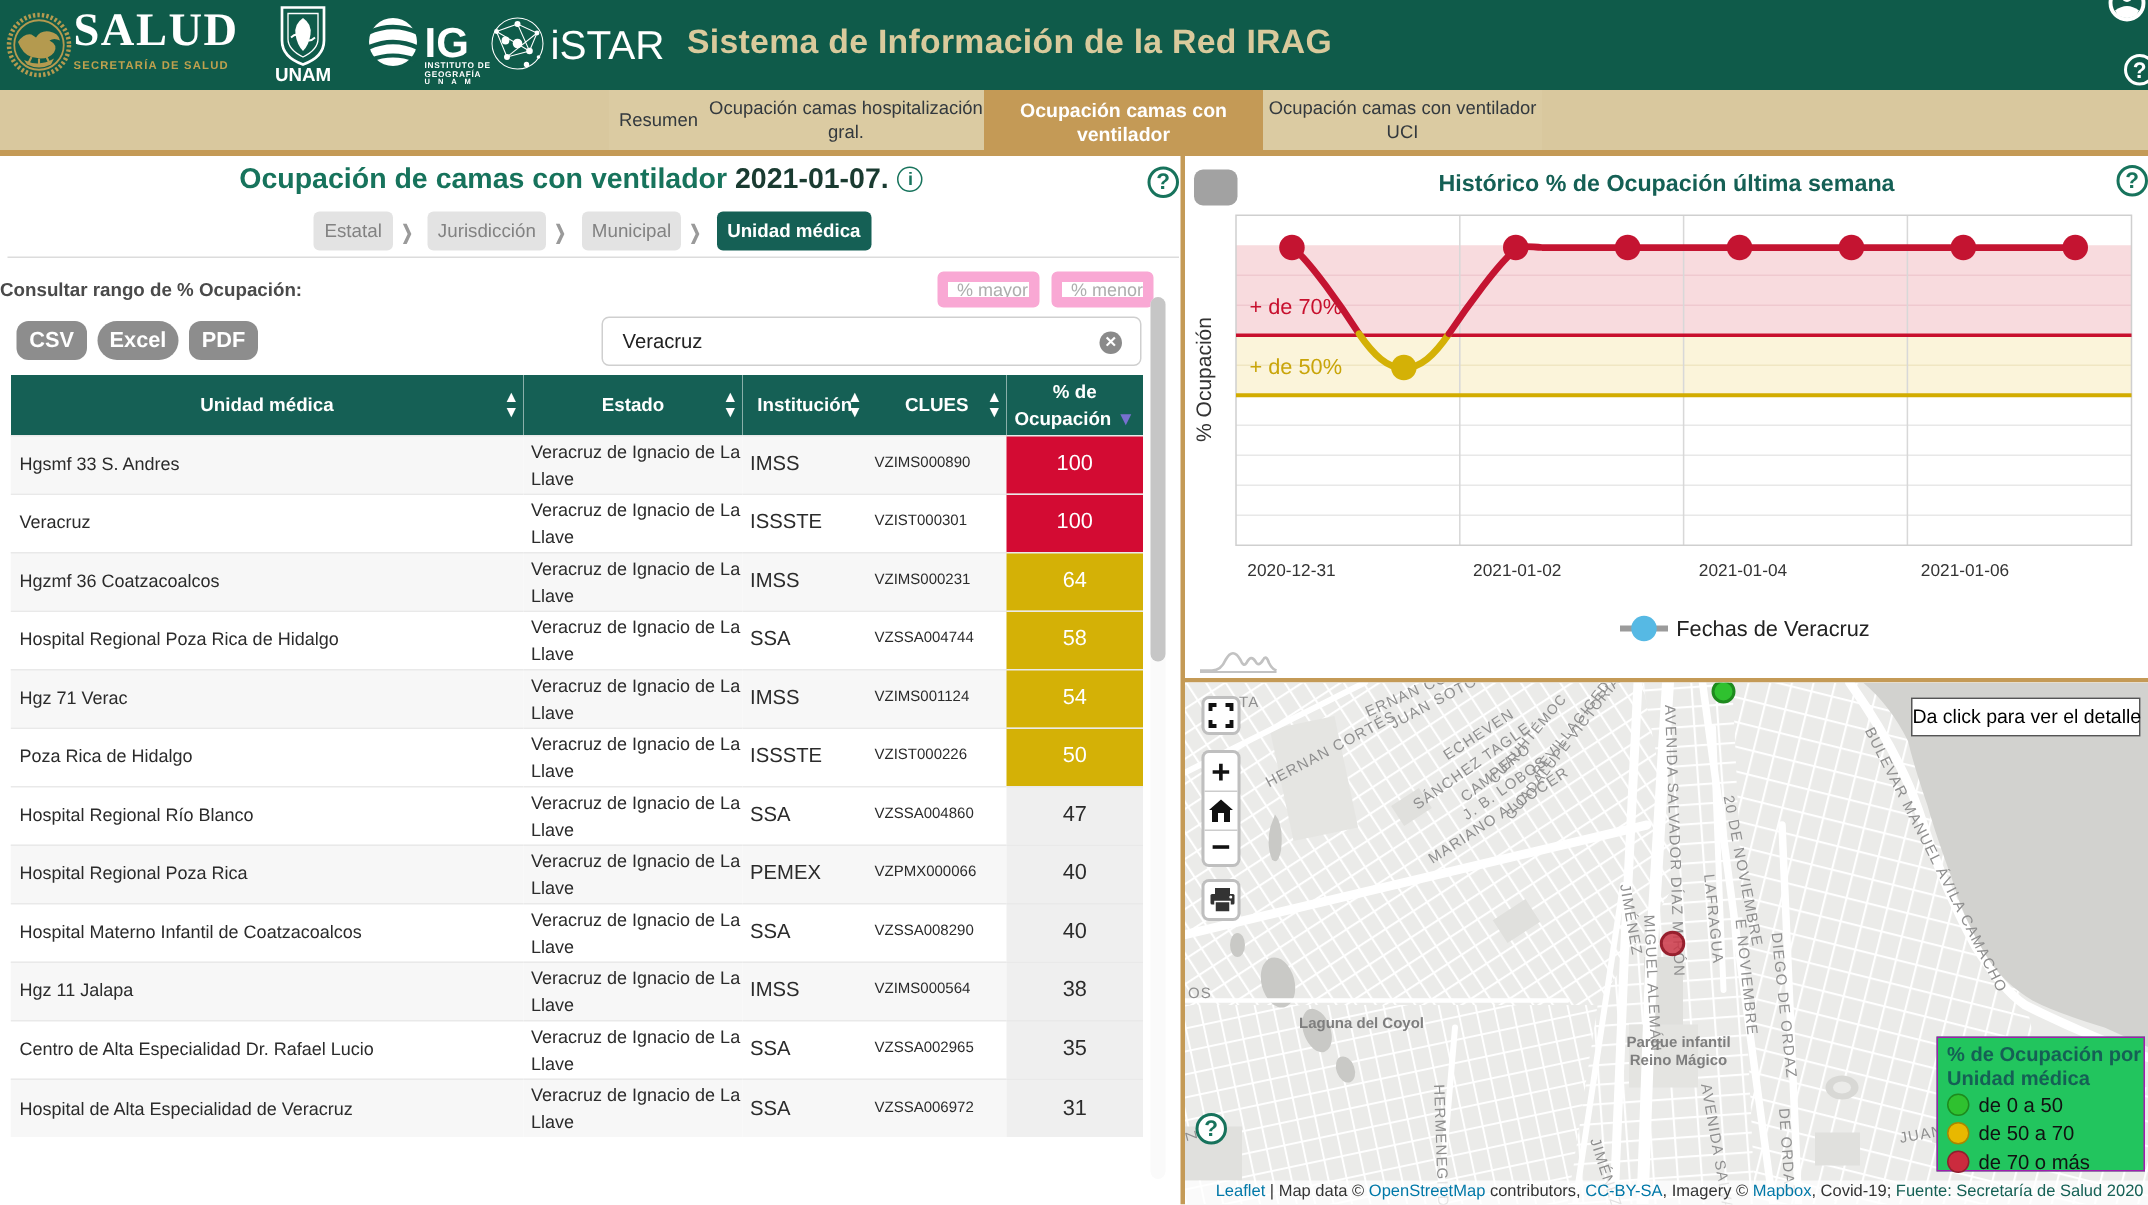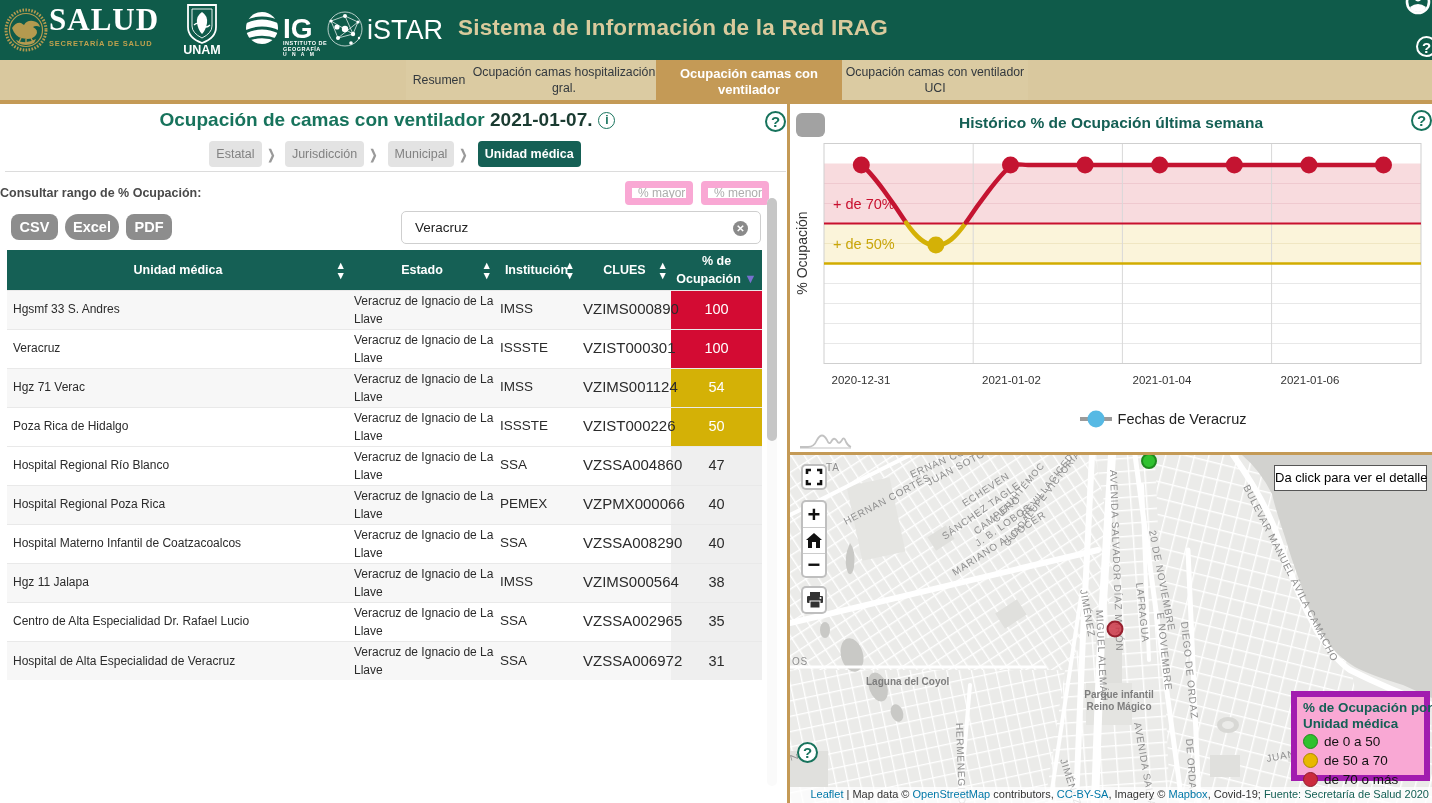--- a/index.html
+++ b/index.html
@@ -51,21 +51,21 @@
 #sbar .thumb { position:absolute; left:0; top:0; width:10px; height:243px; background:#C6C6C6; border-radius:5px; }
 
 
 #tbl { position:absolute; left:7px; top:250px; width:756px; height:536px; overflow:hidden; font-size:12px; }
 #tbl table { border-collapse:collapse; width:755px; table-layout:fixed; }
 #tbl th { background:#156055; color:#fff; font-weight:bold; font-size:12.5px; height:40px; position:relative; line-height:18px; padding:0;}
 #tbl td { height:39px; padding:0 2px 0 5px; color:#2B2B2B; border-top:1px solid #E9E9E9; line-height:18.5px; font-size:13.5px;}
 #tbl td:first-child { padding-left:6px; font-size:12px; }
 #tbl tr.g td { background:#F7F7F7; }
 #tbl td.est { font-size:12px; padding-right:0; line-height:18px;}
-#tbl td.clu { font-size:15px; padding:0 2px 0 5px; }
+#tbl td.clu { font-size:10px; padding:0 2px 0 5px; }
 .nw { white-space:nowrap; }
 #tbl td.pct { text-align:center; font-size:14.5px; padding:0;margin-left:20px;}
 #tbl td.red { background:#D30B33 !important; color:#fff; }
 #tbl td.yel { background:#D4B106 !important; color:#fff; }
 #tbl td.pl { background:#EFEFEF !important; }
 .sa { position:absolute; right:3px; top:50%; margin-top:-10px; font-size:10.5px; line-height:10px; color:#fff;}
 .sa i { display:block; font-style:normal; }
 
 
 #vdiv { position:absolute; left:787px; top:104px; width:3px; height:699px; background:#C49A56; }
@@ -73,22 +73,22 @@
 
 
 #chart { position:absolute; left:790px; top:104px; width:642px; height:348px; background:#fff; }
 #chart .graybtn { position:absolute; left:6px; top:9px; width:29px; height:24px; background:#A2A2A2; border-radius:6px;}
 #chart h2 { position:absolute; left:0; top:10px; width:642px; text-align:center; font-size:15.5px; font-weight:bold; color:#156055;}
 #legend { position:absolute; left:0; top:306px; width:744px; text-align:center; font-size:14.5px; color:#222;}
 
 
 #map { position:absolute; left:790px; top:455px; width:642px; height:348px; background:#EBEBE9; overflow:hidden;}
 .lbtn { position:absolute; background:#fff; border:2px solid rgba(0,0,0,0.25); border-radius:5px; }
-#mlegend { position:absolute; left:501px; top:236px; width:139px; height:90px; background:#f9a8d4;
-  border:6px solid #a21caf; padding:3px 0 0 6px; white-space:nowrap; }
+#mlegend { position:absolute; left:501px; top:236px; width:139px; height:90px; background:#22c55e;
+  border:1px solid #a21caf; padding:3px 0 0 6px; white-space:nowrap; }
 #mlegend .t { color:#156055; font-size:13.4px; font-weight:bold; line-height:16px; }
 #mlegend .row { font-size:13.5px; color:#111; line-height:19px; }
 #mlegend .dot { display:inline-block; width:15px; height:15px; border-radius:50%; margin-right:6px; vertical-align:-2.5px;}
 #daclick { position:absolute; left:484px; top:10px; width:153px; height:26px; background:#fff; border:1px solid #555;
   font-size:13px; color:#000; text-align:center; line-height:24px; white-space:nowrap;}
 #attrib { position:absolute; left:0px; top:332px; width:642px; height:16px; background:rgba(255,255,255,0.75);
   font-size:11px; color:#333; text-align:right; padding-right:3px; line-height:15px;}
 #attrib a { color:#0078A8; text-decoration:none; }
 #attrib .t { color:#156055; }
 </style>
@@ -222,20 +222,34 @@
             <td>IMSS</td>
             <td class="clu">VZIMS000890</td>
             <td class="pct red">100</td>
           </tr>
       <tr>
             <td>Veracruz</td>
             <td class="est"><span class="nw">Veracruz de Ignacio de La</span> Llave</td>
             <td>ISSSTE</td>
             <td class="clu">VZIST000301</td>
             <td class="pct red">100</td>
+          </tr>
+      <tr class="g">
+            <td>Hgzmf 36 Coatzacoalcos</td>
+            <td class="est"><span class="nw">Veracruz de Ignacio de La</span> Llave</td>
+            <td>IMSS</td>
+            <td class="clu">VZIMS000231</td>
+            <td class="pct yel">64</td>
+          </tr>
+      <tr>
+            <td>Hospital Regional Poza Rica de Hidalgo</td>
+            <td class="est"><span class="nw">Veracruz de Ignacio de La</span> Llave</td>
+            <td>SSA</td>
+            <td class="clu">VZSSA004744</td>
+            <td class="pct yel">58</td>
           </tr>
       <tr class="g">
             <td>Hgz 71 Verac</td>
             <td class="est"><span class="nw">Veracruz de Ignacio de La</span> Llave</td>
             <td>IMSS</td>
             <td class="clu">VZIMS001124</td>
             <td class="pct yel">54</td>
           </tr>
       <tr>
             <td>Poza Rica de Hidalgo</td>

